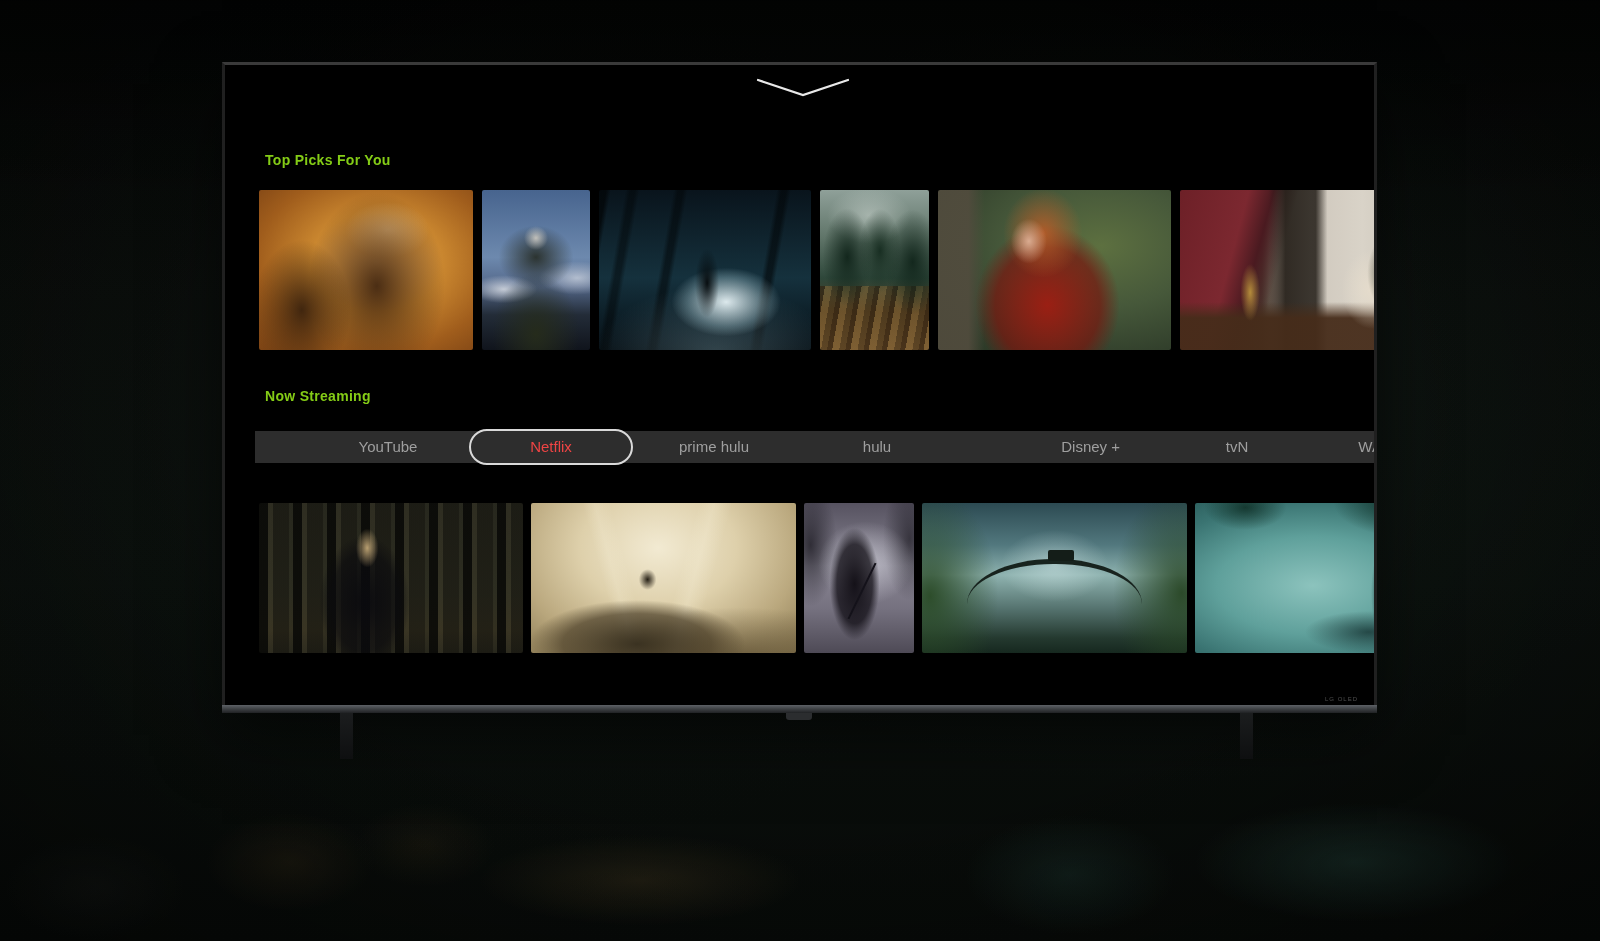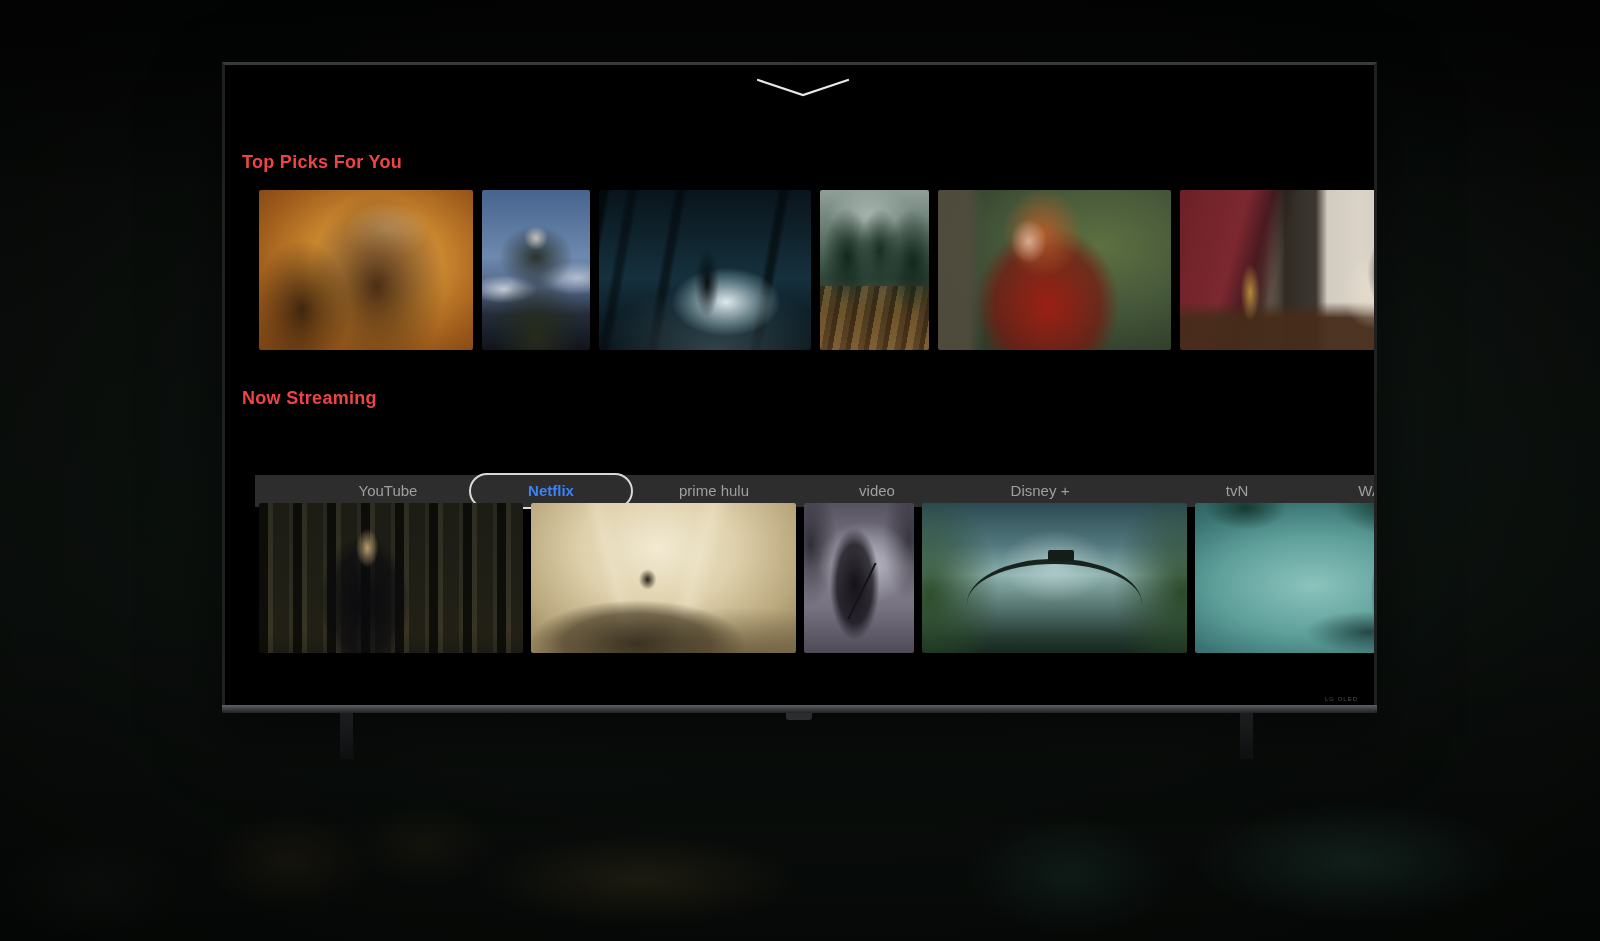--- a/index.html
+++ b/index.html
@@ -30,21 +30,21 @@
   .screen{position:absolute;left:0;top:0;right:0;bottom:8px;background:#000;overflow:hidden;}
   .bottom-strip{position:absolute;left:-3px;right:-3px;bottom:0;height:8px;
       background:linear-gradient(180deg,#5d6166 0%,#3a3d40 55%,#202224 100%);}
   .leg{position:absolute;top:713px;width:13px;height:46px;
       background:linear-gradient(180deg,#1b1d1e,#0e0f10);}
   .leg.left{left:340px;} .leg.right{left:1240px;}
   .notch{position:absolute;left:786px;top:713px;width:26px;height:7px;background:#2b2d2f;border-radius:0 0 3px 3px;}
 
   
   .chevron{position:absolute;left:530px;top:12px;}
-  .section-title{position:absolute;left:17px;color:#ef4444;font-size:18px;font-weight:600;letter-spacing:.3px;}
+  .section-title{position:absolute;left:40px;color:#84cc16;font-size:14px;font-weight:600;letter-spacing:.3px;}
   .title-top{top:87px;} .title-stream{top:323px;}
   .brand-badge{position:absolute;left:1100px;top:631px;font-size:6px;color:#6a6a6a;opacity:.75;letter-spacing:1px;}
 
   
   .row{position:absolute;left:34px;display:flex;}
   .row1{top:125px;height:160px;gap:9px;}
   .row2{top:438px;height:150px;gap:8px;}
   .tile{height:100%;flex:0 0 auto;border-radius:2px;position:relative;overflow:hidden;background-repeat:no-repeat;}
 
   
@@ -122,25 +122,25 @@
     radial-gradient(ellipse 32px 80px at 72% 60%, rgba(16,40,40,.95), rgba(16,40,40,.55) 60%, transparent 80%),
     radial-gradient(ellipse 85px 28px at 62% 86%, rgba(14,38,38,.7), transparent 75%),
     radial-gradient(ellipse at 42% 55%, #8cc3bd 0%, #5fa09b 42%, #3a7472 72%, #255453 100%);}
 
   .arc{position:absolute;left:17%;right:17%;top:37%;height:27%;
        border-top:5px solid #18231e;border-radius:50% 50% 0 0 / 100% 100% 0 0;}
   .carriage{position:absolute;left:46%;top:-14px;width:26px;height:11px;background:#141d18;border-radius:2px;}
   .scythe{position:absolute;left:52%;top:38%;width:2px;height:62px;background:#14121a;transform:rotate(26deg);}
 
   
-  .tabbar{position:absolute;left:30px;right:0;top:366px;height:32px;background:#2d2d2d;margin-top:44px;}
+  .tabbar{position:absolute;left:30px;right:0;top:366px;height:32px;background:#2d2d2d;}
   .tab{position:absolute;top:0;width:160px;line-height:32px;text-align:center;
        color:#9f9f9f;font-size:15px;cursor:default;white-space:nowrap;}
-  .t0{left:53px;} .t1{left:216px;color:#3b82f6;font-weight:700;text-align:center;} .t2{left:379px;}
-  .t3{left:542px;} .t4{left:705px;} .t5{left:902px;} .t6{left:1055px;}
+  .t0{left:53px;} .t1{left:216px;color:#ef4444;font-weight:400;text-align:center;} .t2{left:379px;}
+  .t3{left:542px;} .t4{left:705px;text-align:right;} .t5{left:902px;} .t6{left:1055px;}
   .pill{position:absolute;left:214px;top:-2px;width:164px;height:36px;box-sizing:border-box;
         border:2px solid #d9d9d9;border-radius:19px;background:transparent;}
 </style>
 </head>
 <body>
 
 <div class="vignette"></div>
 
 <div class="tv">
   <div class="screen">
@@ -160,21 +160,21 @@
       <div class="tile a6"></div>
     </div>
 
     <div class="section-title title-stream">Now Streaming</div>
 
     <div class="tabbar">
       <div class="pill"></div>
       <span class="tab t0">YouTube</span>
       <span class="tab t1">Netflix</span>
       <span class="tab t2">prime hulu</span>
-      <span class="tab t3">video</span>
+      <span class="tab t3">hulu</span>
       <span class="tab t4">Disney +</span>
       <span class="tab t5">tvN</span>
       <span class="tab t6">WATCHA</span>
     </div>
 
     <div class="row row2">
       <div class="tile b1"></div>
       <div class="tile b2"></div>
       <div class="tile b3">
         <div class="scythe"></div>

